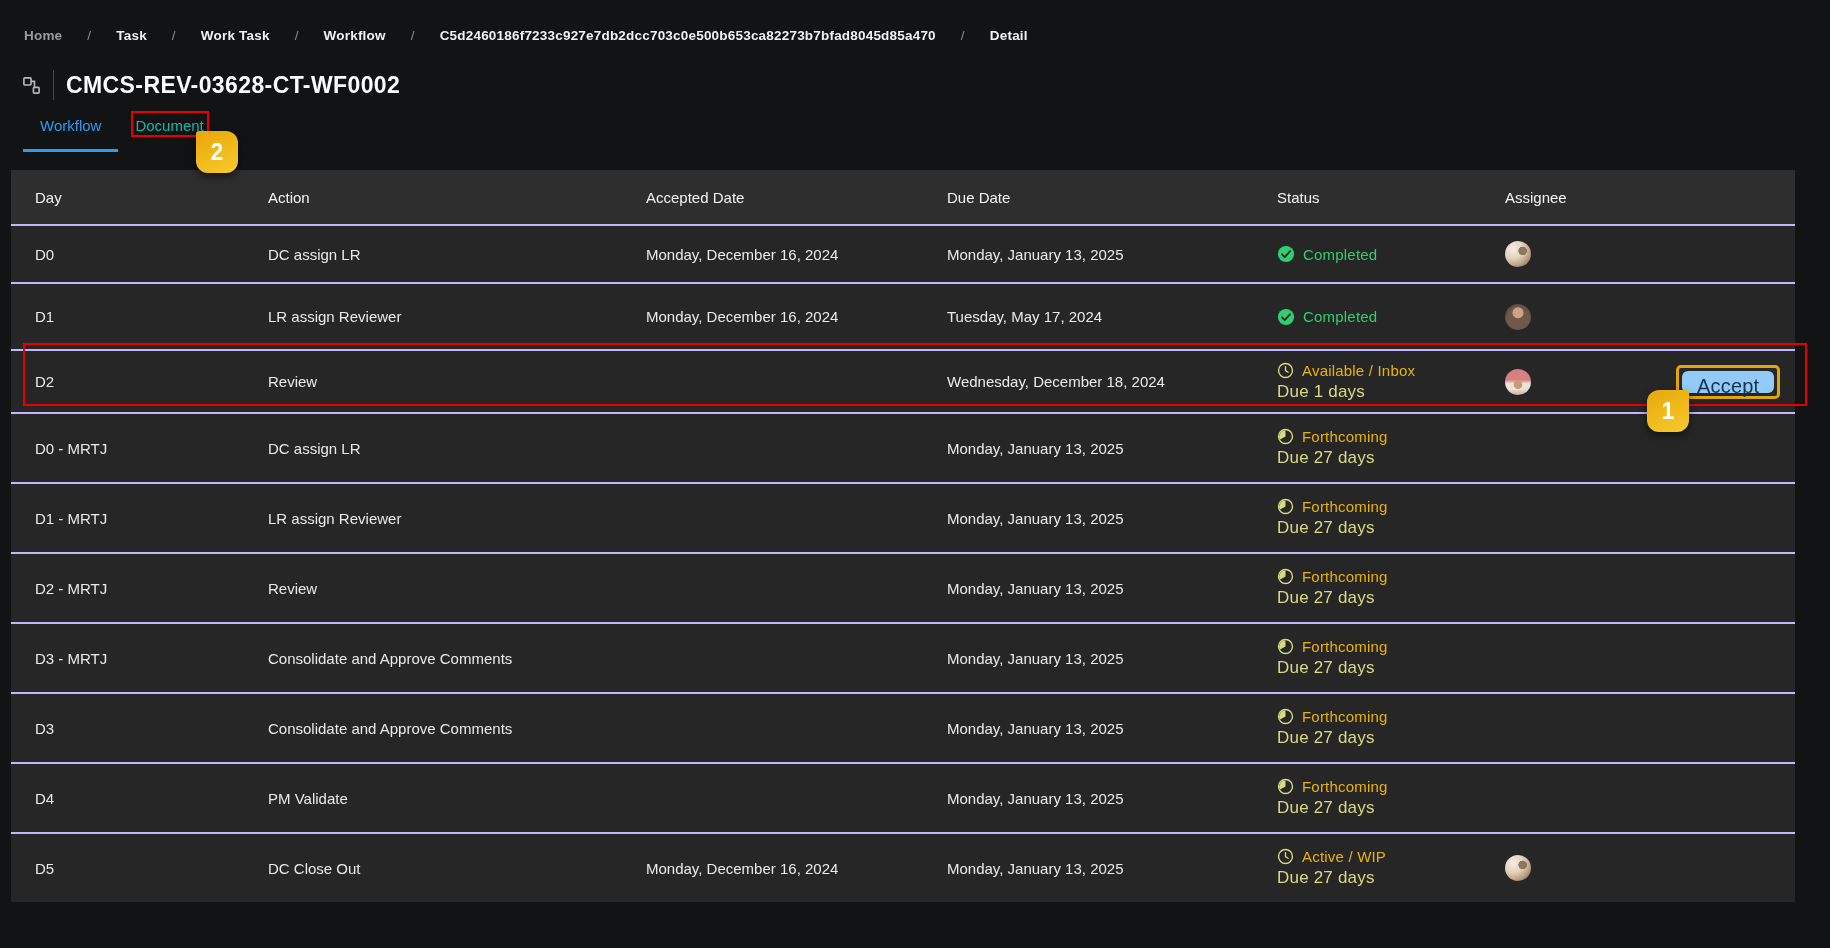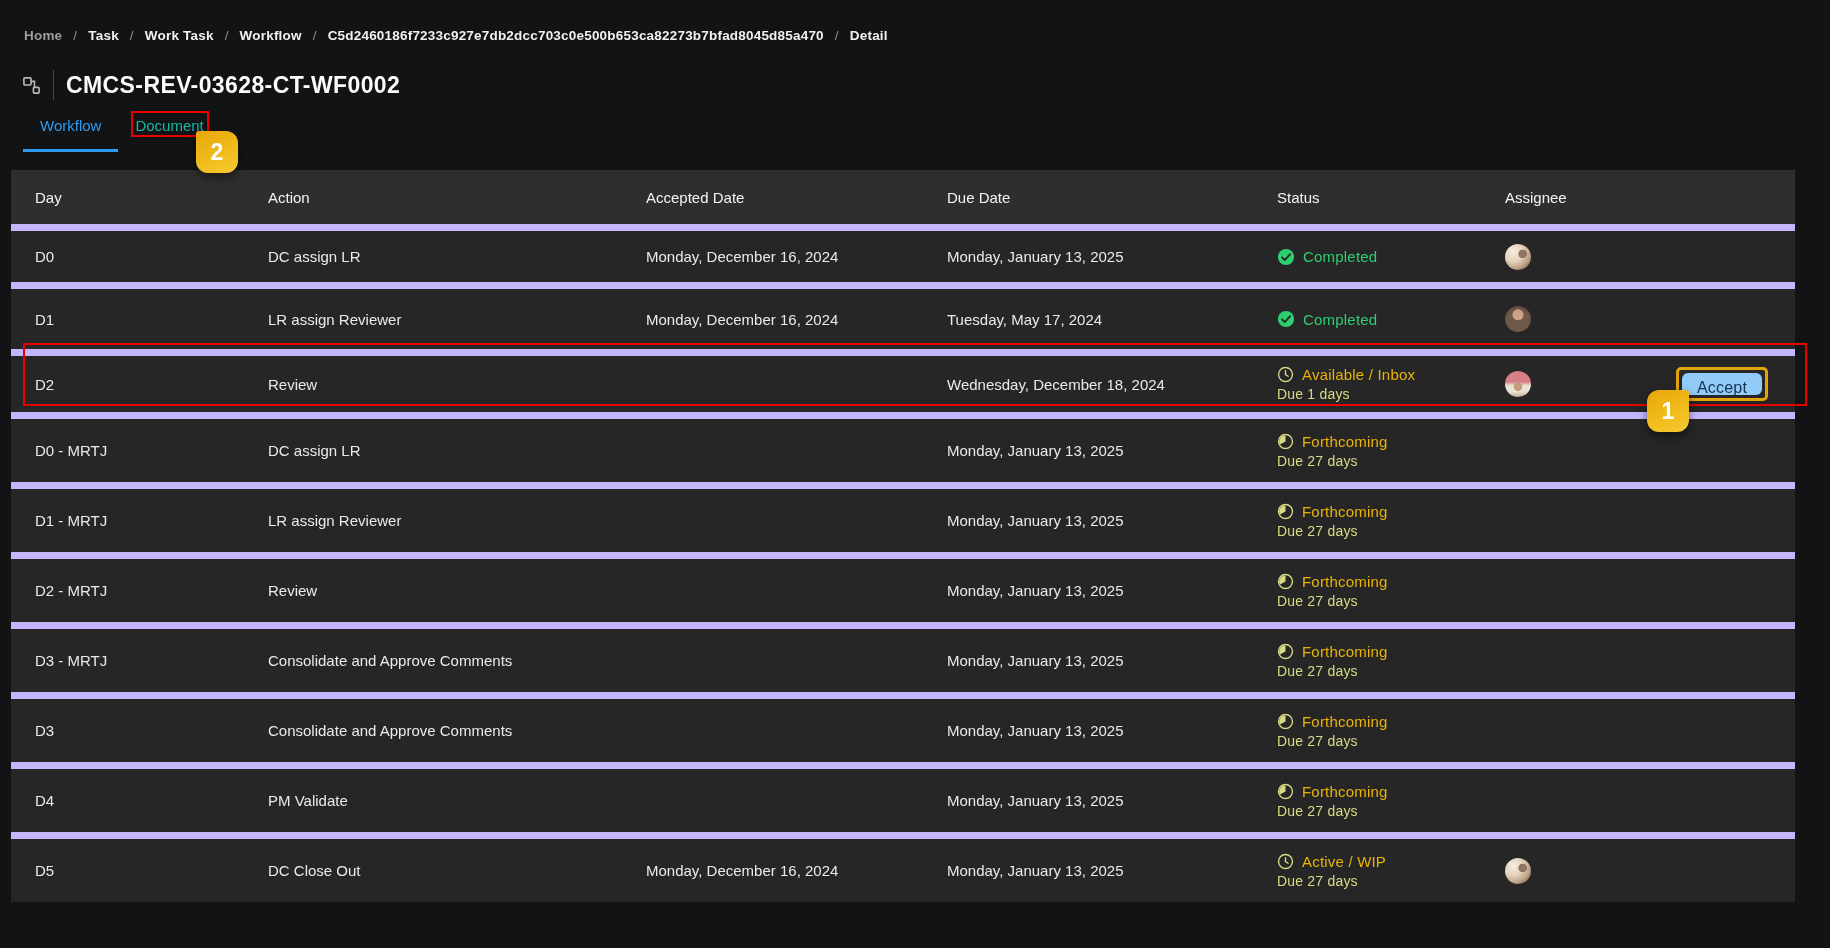--- a/index.html
+++ b/index.html
@@ -8,21 +8,21 @@
     width:1830px; height:948px;
     background:#121314;
     font-family:"Liberation Sans", sans-serif;
     position:relative; overflow:hidden;
     color:#e9e9e9;
   }
 
   
   .breadcrumb {
     position:absolute; top:28px; left:24px;
-    display:flex; align-items:center; gap:11px;
+    display:flex; align-items:center; gap:25px;
     font-size:13.5px; font-weight:700; letter-spacing:.2px; color:#f1f1f1;
   }
   .breadcrumb .sep { color:#8d8d8d; font-weight:400; }
   .breadcrumb .muted { color:#9c9c9c; }
   .crumb { cursor:pointer; white-space:nowrap; }
 
   
   .title-row { position:absolute; top:70px; left:22px; display:flex; align-items:center; gap:12px; }
   .title-icon { display:flex; align-items:center; }
   .title-divider { width:1px; height:30px; background:#474747; }
@@ -34,29 +34,29 @@
   .tab.active { color:#2F9BF1; border-bottom:3px solid #2F9BF1; }
 
   
   .table { position:absolute; top:170px; left:11px; width:1784px; background:#262626; }
   .thead, .tr {
     display:grid;
     grid-template-columns:233px 378px 301px 330px 228px 171px 1fr;
     align-items:center;
   }
   .thead { height:54px; background:#2e2e2e; font-size:15px; font-weight:500; color:#f3f3f3; }
-  .tr { border-top:7px solid #c4b5fd; font-size:15px; color:#eaeaea; background:#262626; }
+  .tr { border-top:2px solid #c4b5fd; font-size:15px; color:#eaeaea; background:#262626; }
   .h58{height:58px} .h61{height:67px} .h63{height:63px} .h70{height:70px}
   .td { padding-left:24px; overflow:hidden; white-space:nowrap; }
   .td.c-status { display:flex; flex-direction:column; justify-content:center; gap:3px; }
 
   .status { display:flex; align-items:center; gap:8px; font-size:15px; letter-spacing:.2px; }
   .status.green { color:#2DCF70; }
   .status.khaki { color:#eab308; }
-  .due-note { font-size:14px; color:#D8DB84; letter-spacing:.2px; }
+  .due-note { font-size:17px; color:#D8DB84; letter-spacing:.2px; }
   .due-note:empty { display:none; }
 
   .avatar { width:26px; height:26px; border-radius:50%; display:inline-block; vertical-align:middle; }
   .avatar-cream {
     background:
       radial-gradient(circle at 68% 38%, #8d7763 0 17%, rgba(0,0,0,0) 19%),
       radial-gradient(circle at 32% 30%, #f6eddf 0%, #e4d3be 38%, #c3aa8d 62%, #8a7360 86%, #6e5a49 100%);
   }
   .avatar-man {
     background:
@@ -65,21 +65,21 @@
   }
   .avatar-turban {
     background:
       radial-gradient(circle at 50% 60%, #c89b79 0 20%, rgba(0,0,0,0) 23%),
       linear-gradient(180deg, #d87f85 0 42%, #eae3d7 56% 78%, #c3b09a 100%);
   }
 
   .accept-wrap { border:3px solid #E2A50A; border-radius:5px; padding:3px; display:inline-block; line-height:0; }
   .accept-btn {
     background:#92CBF8; color:#15334e; border:none; border-radius:6px;
-    height:22px; padding:0 15px; font-size:16px; font-family:inherit;
+    height:22px; padding:0 15px; font-size:20px; font-family:inherit;
     letter-spacing:.2px; cursor:pointer; line-height:30px;
   }
 
   
   .ann-red { position:absolute; border:2px solid #E60000; pointer-events:none; z-index:5; }
   .ann-doc { left:131px; top:111px; width:78px; height:26px; }
   .ann-row { left:23px; top:343px; width:1784px; height:63px; }
   .ann-badge {
     position:absolute; width:42px; height:42px; z-index:6;
     background:linear-gradient(155deg, #E8A60A 0%, #F1BB1B 55%, #F6CA33 100%);

